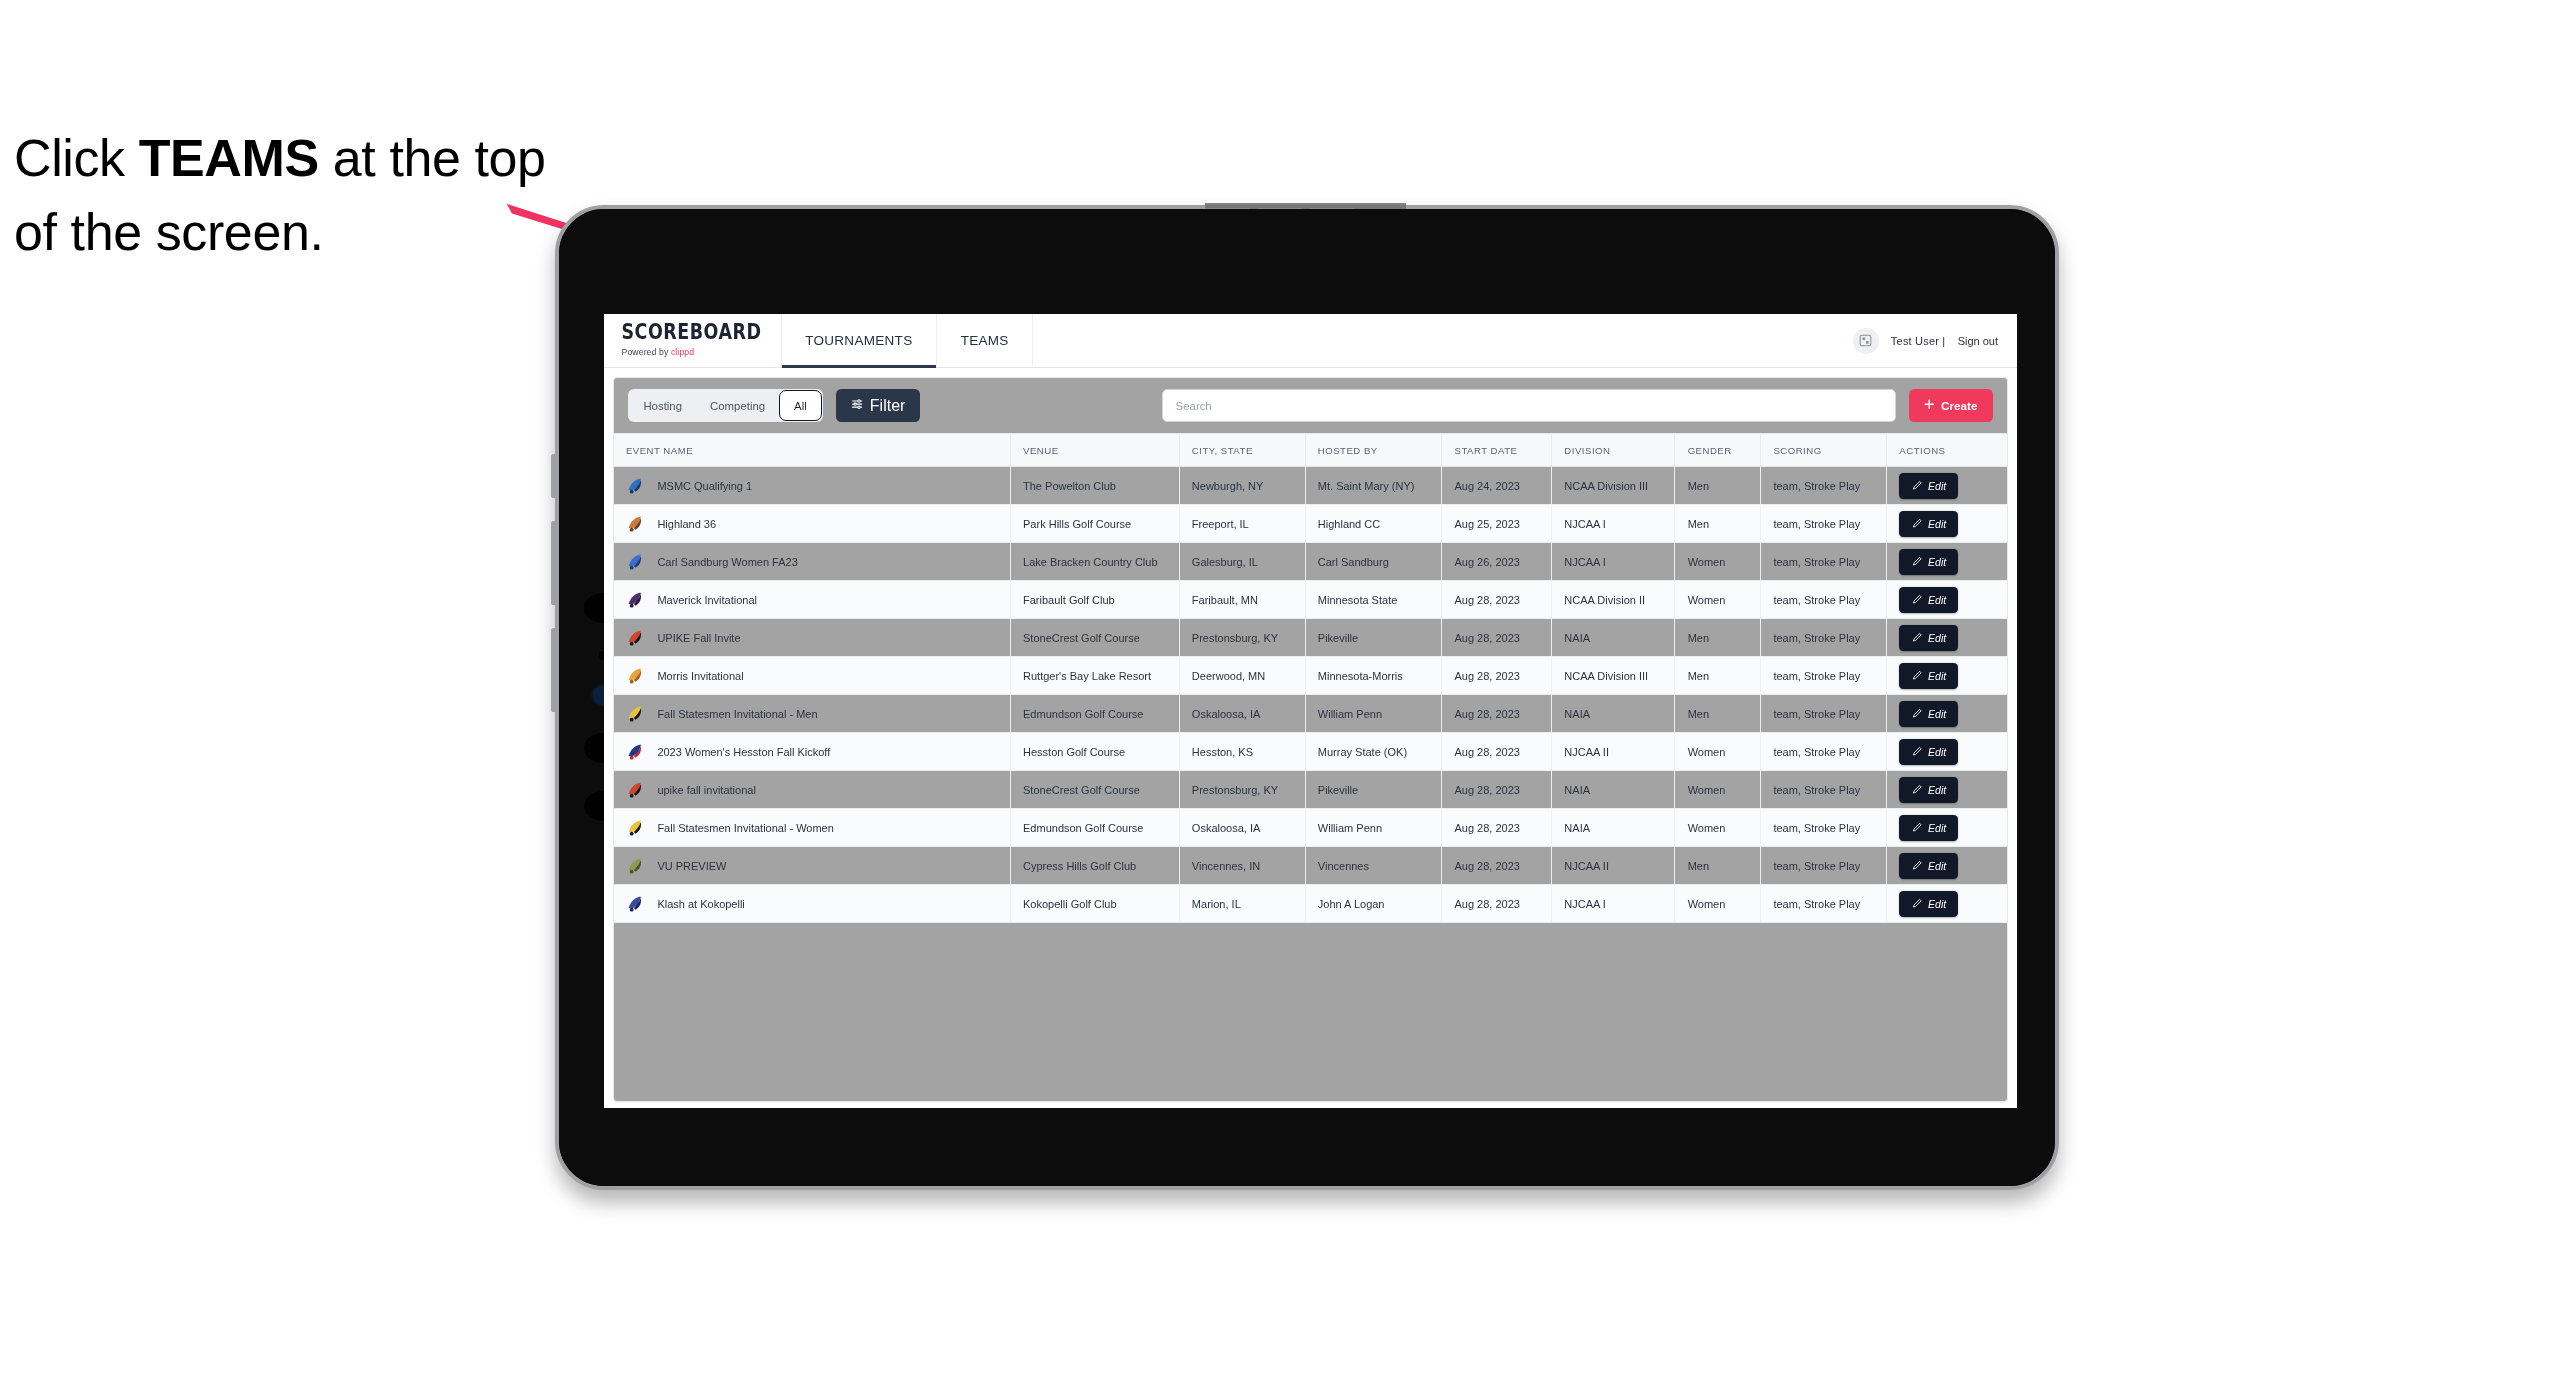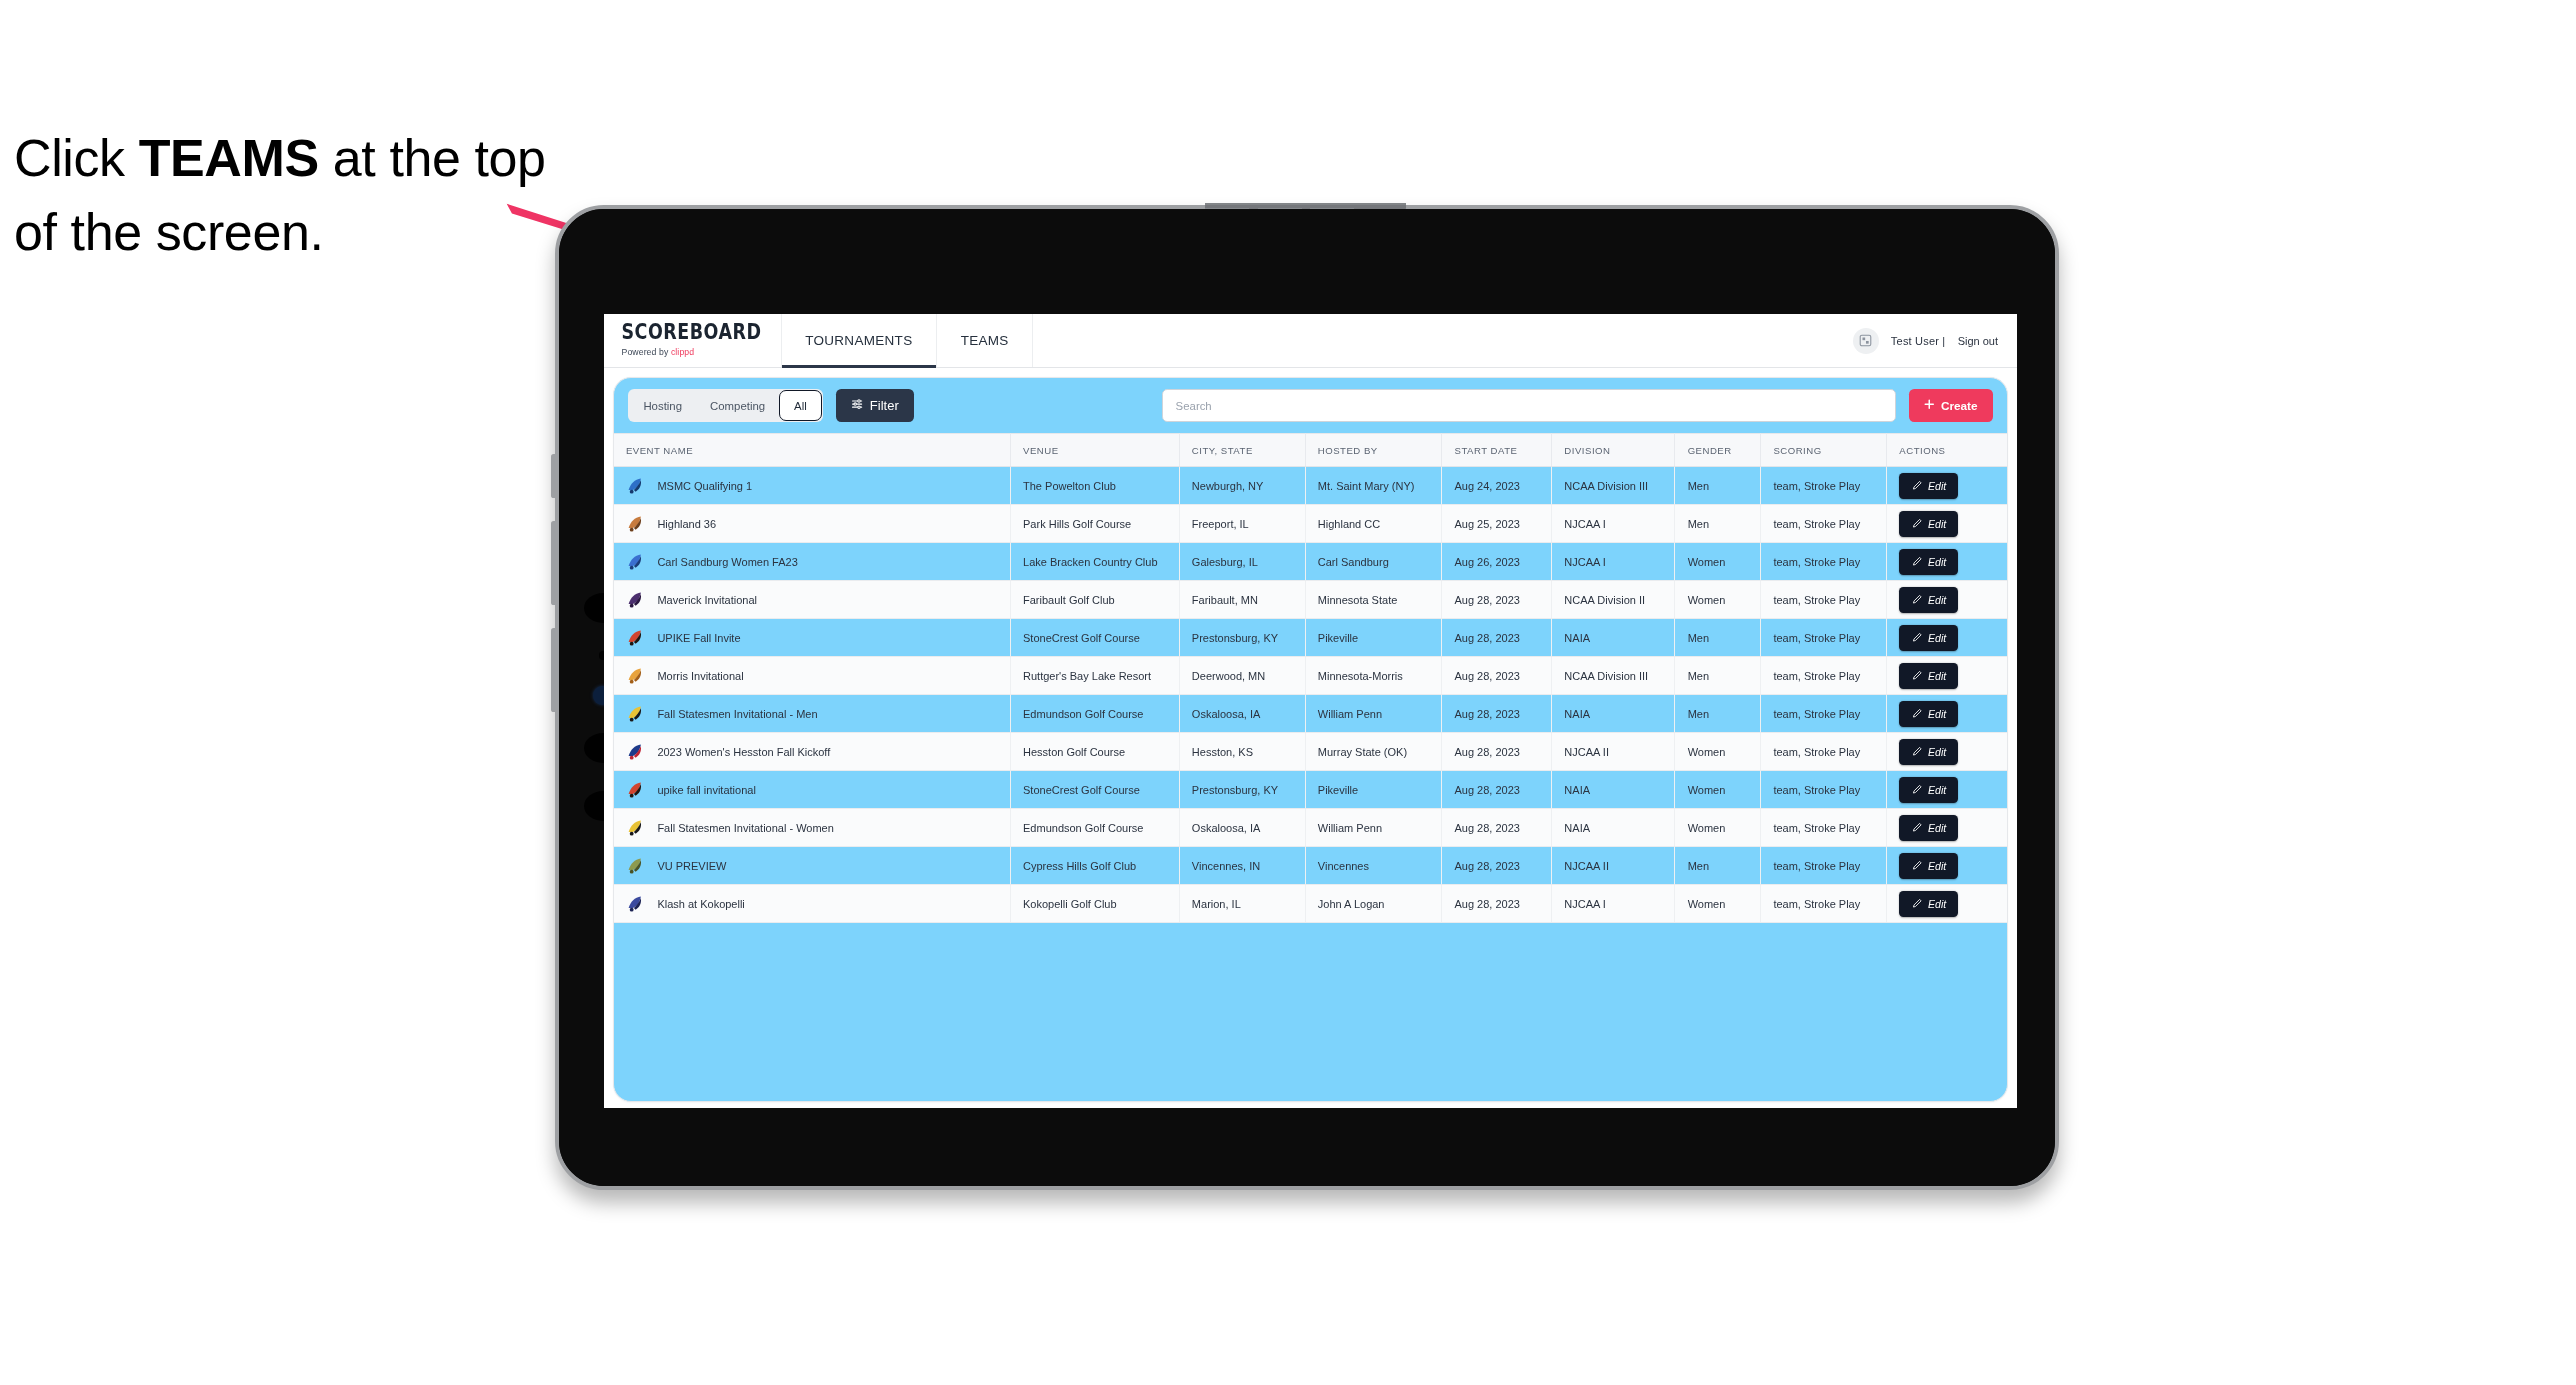--- a/index.html
+++ b/index.html
@@ -105,23 +105,23 @@
   .avatar {
     width:26px; height:26px; border-radius:50%; background:#eef0f2;
     display:flex; align-items:center; justify-content:center;
   }
   .user-text { font-size:11px; color:#2b3340; letter-spacing:0.2px;}
   .signout { font-size:11px; color:#2b3340; cursor:pointer; }
 
   
   .panel {
     margin: 8.7px 8.7px 0 8.7px;
-    background:#7dd3fc;
+    background:#a3a3a3;
     border:0.9px solid #e6e8eb;
-    border-radius:18px;
+    border-radius:4px;
     height: 725px;
     overflow:hidden;
     box-shadow: 0 0.9px 1.7px rgba(16,24,40,.04);
   }
   .toolbar {
     display:flex; align-items:center;
     padding: 11.4px 14px;
     gap: 12.2px;
   }
   .segment {
@@ -133,21 +133,21 @@
     padding: 0 14px; height:30px; display:flex; align-items:center;
     font-size:11.4px; color:#4b5563; cursor:pointer; border-radius:5.2px;
   }
   .seg-item.active {
     background:#fff; color:#1f2937; font-weight:400;
     border:1.3px solid #111827; border-radius:7px; height:31px;
   }
   .filter-btn {
     display:flex; align-items:center; gap:7px;
     height:33px; padding:12px 15px;
-    background:#2b3648; color:#fff; border-radius:5.2px; font-size:13px;
+    background:#2b3648; color:#fff; border-radius:5.2px; font-size:16px;
     cursor:pointer;
   }
   .search-wrap { margin-left:auto; display:flex; align-items:center; gap:12.2px; }
   .search-input {
     width: 734px; height:33px;
     border:0.9px solid #cfd4da; border-radius:5.2px;
     padding: 0 12.2px; font-size:11.4px; color:#263041;
     font-family:"Liberation Sans", sans-serif;
     background:#fff; outline:none;
   }

